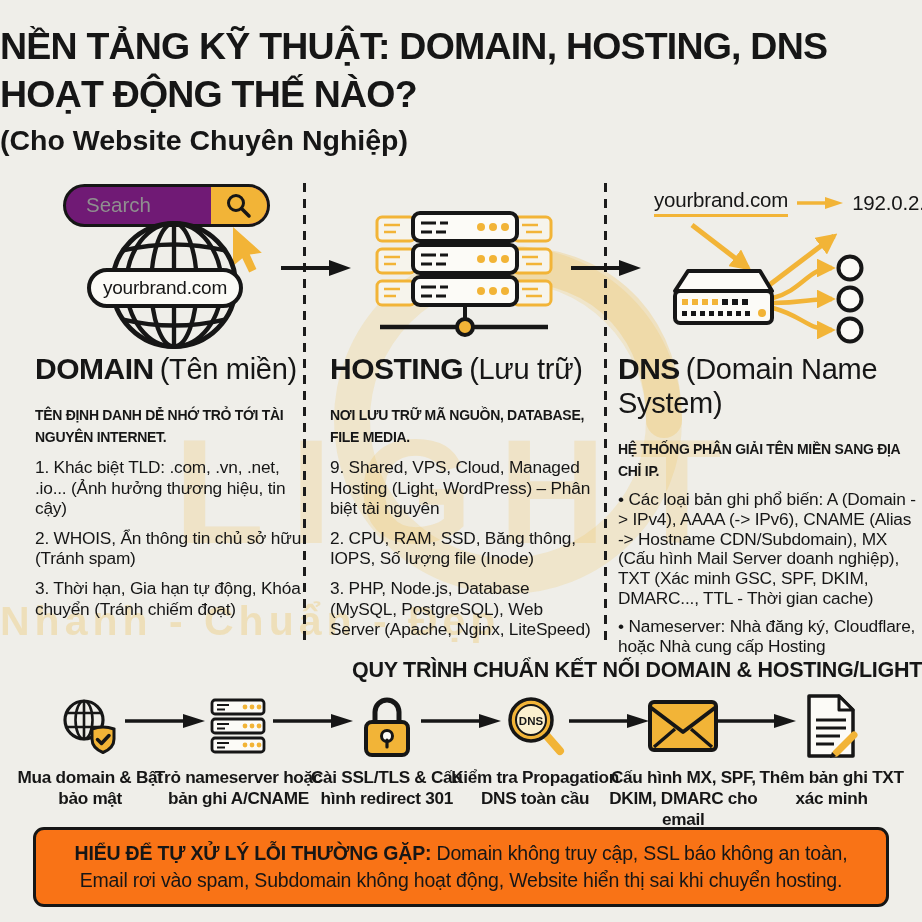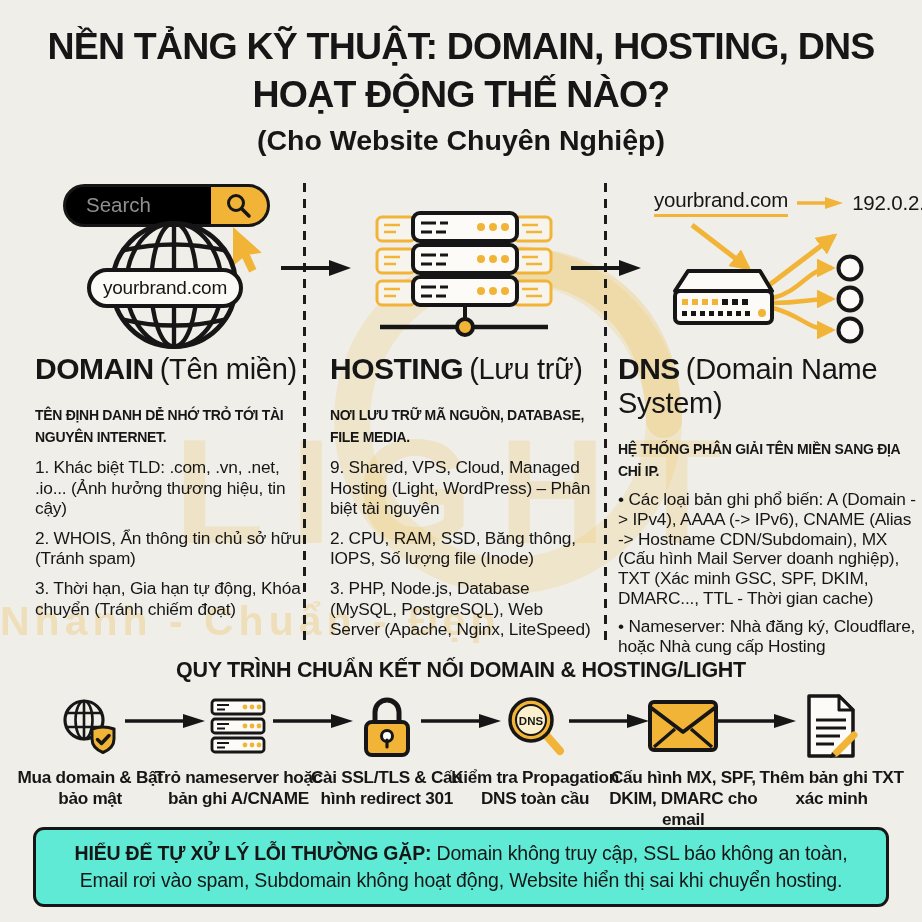--- a/index.html
+++ b/index.html
@@ -9,21 +9,21 @@
 
   
   .watermark{position:absolute;inset:0;z-index:0;}
   .wm-brand{position:absolute;top:418px;left:0;width:100%;text-align:center;
             font-size:148px;font-weight:800;letter-spacing:26px;line-height:1;
             color:rgba(238,186,64,0.20);}
   .wm-tag{position:absolute;top:598px;left:0;width:100%;text-align:left;
           font-size:41px;font-weight:700;letter-spacing:5px;color:rgba(238,186,64,0.28);}
 
   
-  .header{position:absolute;top:22px;left:0;width:100%;text-align:center;z-index:2;}
+  .header{position:absolute;top:22px;left:0;width:100%;z-index:2;}
   .title{font-size:37.5px;line-height:48px;font-weight:800;letter-spacing:-0.8px;}
   .subtitle{font-size:28.5px;line-height:42px;font-weight:700;margin-top:1px;}
 
   
   .vsep{position:absolute;top:183px;height:462px;width:3px;z-index:1;
         background:repeating-linear-gradient(180deg,#1c1c1c 0 9px,transparent 9px 16px);}
   .vsep.left{left:303px}.vsep.right{left:604px}
 
   
   .flow-arrow{position:absolute;z-index:2;}
@@ -35,21 +35,21 @@
   #col-hosting{left:330px;width:266px;}
   #col-dns{left:618px;width:302px;}
   .col-text{position:absolute;top:170px;left:0;right:0;}
   .heading{font-size:30px;line-height:34px;font-weight:800;letter-spacing:-0.5px;}
   .heading .note{font-size:29px;font-weight:400;letter-spacing:-0.3px;margin-left:6px;}
   .summary{margin-top:19px;font-size:14px;font-weight:700;line-height:21.5px;letter-spacing:-0.3px;}
   .item{margin-top:9px;font-size:17.3px;line-height:20.6px;letter-spacing:-0.2px;}
   #col-dns .item{line-height:19.8px;margin-top:8px;}
 
   
-  .search-pill{position:absolute;left:28px;top:2px;width:207px;height:43px;background:#000000;
+  .search-pill{position:absolute;left:28px;top:2px;width:207px;height:43px;background:#701a75;
                border:3.5px solid #161616;border-radius:23px;box-sizing:border-box;overflow:hidden;}
   .search-text{position:absolute;left:20px;top:0;line-height:36px;font-size:20.5px;color:#8f8f8f;}
   .search-btn{position:absolute;right:0;top:0;bottom:0;width:56px;background:#F2B437;
               display:flex;align-items:center;justify-content:center;}
   .cursor{position:absolute;left:197px;top:44px;}
   .globe{position:absolute;left:72px;top:36px;}
   .globe-pill{position:absolute;left:52px;top:86px;width:156px;height:40px;background:#FBFAF6;
               border:4px solid #161616;border-radius:22px;box-sizing:border-box;
               display:flex;align-items:center;justify-content:center;
               font-size:19px;font-weight:500;letter-spacing:-0.2px;}
@@ -58,31 +58,31 @@
   .server-art{position:absolute;left:46px;top:26px;}
 
   
   .map-row{position:absolute;left:36px;top:6px;display:flex;align-items:center;
            font-size:20.5px;font-weight:500;letter-spacing:-0.2px;white-space:nowrap;}
   .map-from{border-bottom:3.5px solid #F2B437;padding-bottom:2px;}
   .map-arrow{margin:0 9px;}
   .dns-scene{position:absolute;left:0;top:40px;}
 
   
-  .process-title{position:absolute;top:658px;left:0;width:100%;text-align:center;z-index:2;
+  .process-title{position:absolute;top:658px;left:0;width:100%;text-align:right;z-index:2;
                  font-size:21.5px;font-weight:800;letter-spacing:-0.3px;}
   .steps{position:absolute;top:688px;left:16px;width:890px;display:flex;z-index:2;}
   .step{width:148.3px;text-align:center;}
   .step-icon{height:76px;display:flex;align-items:center;justify-content:center;}
   .step-label{font-size:17.2px;font-weight:700;line-height:20.8px;letter-spacing:-0.3px;margin:3px -14px 0;}
   .sarrow{position:absolute;top:713px;z-index:2;}
 
   
   .footer{position:absolute;left:33px;top:827px;width:856px;height:80px;box-sizing:border-box;
-          border:3px solid #161616;border-radius:11px;background:#5eead4;z-index:2;
+          border:3px solid #161616;border-radius:11px;background:#f97316;z-index:2;
           display:flex;align-items:center;justify-content:center;text-align:center;
           font-size:19.5px;line-height:27px;letter-spacing:-0.2px;padding:0 20px;}
   .footer b{font-weight:800;}
 </style>
 </head>
 <body>
 
 <div class="canvas">
 
   <div class="watermark">

